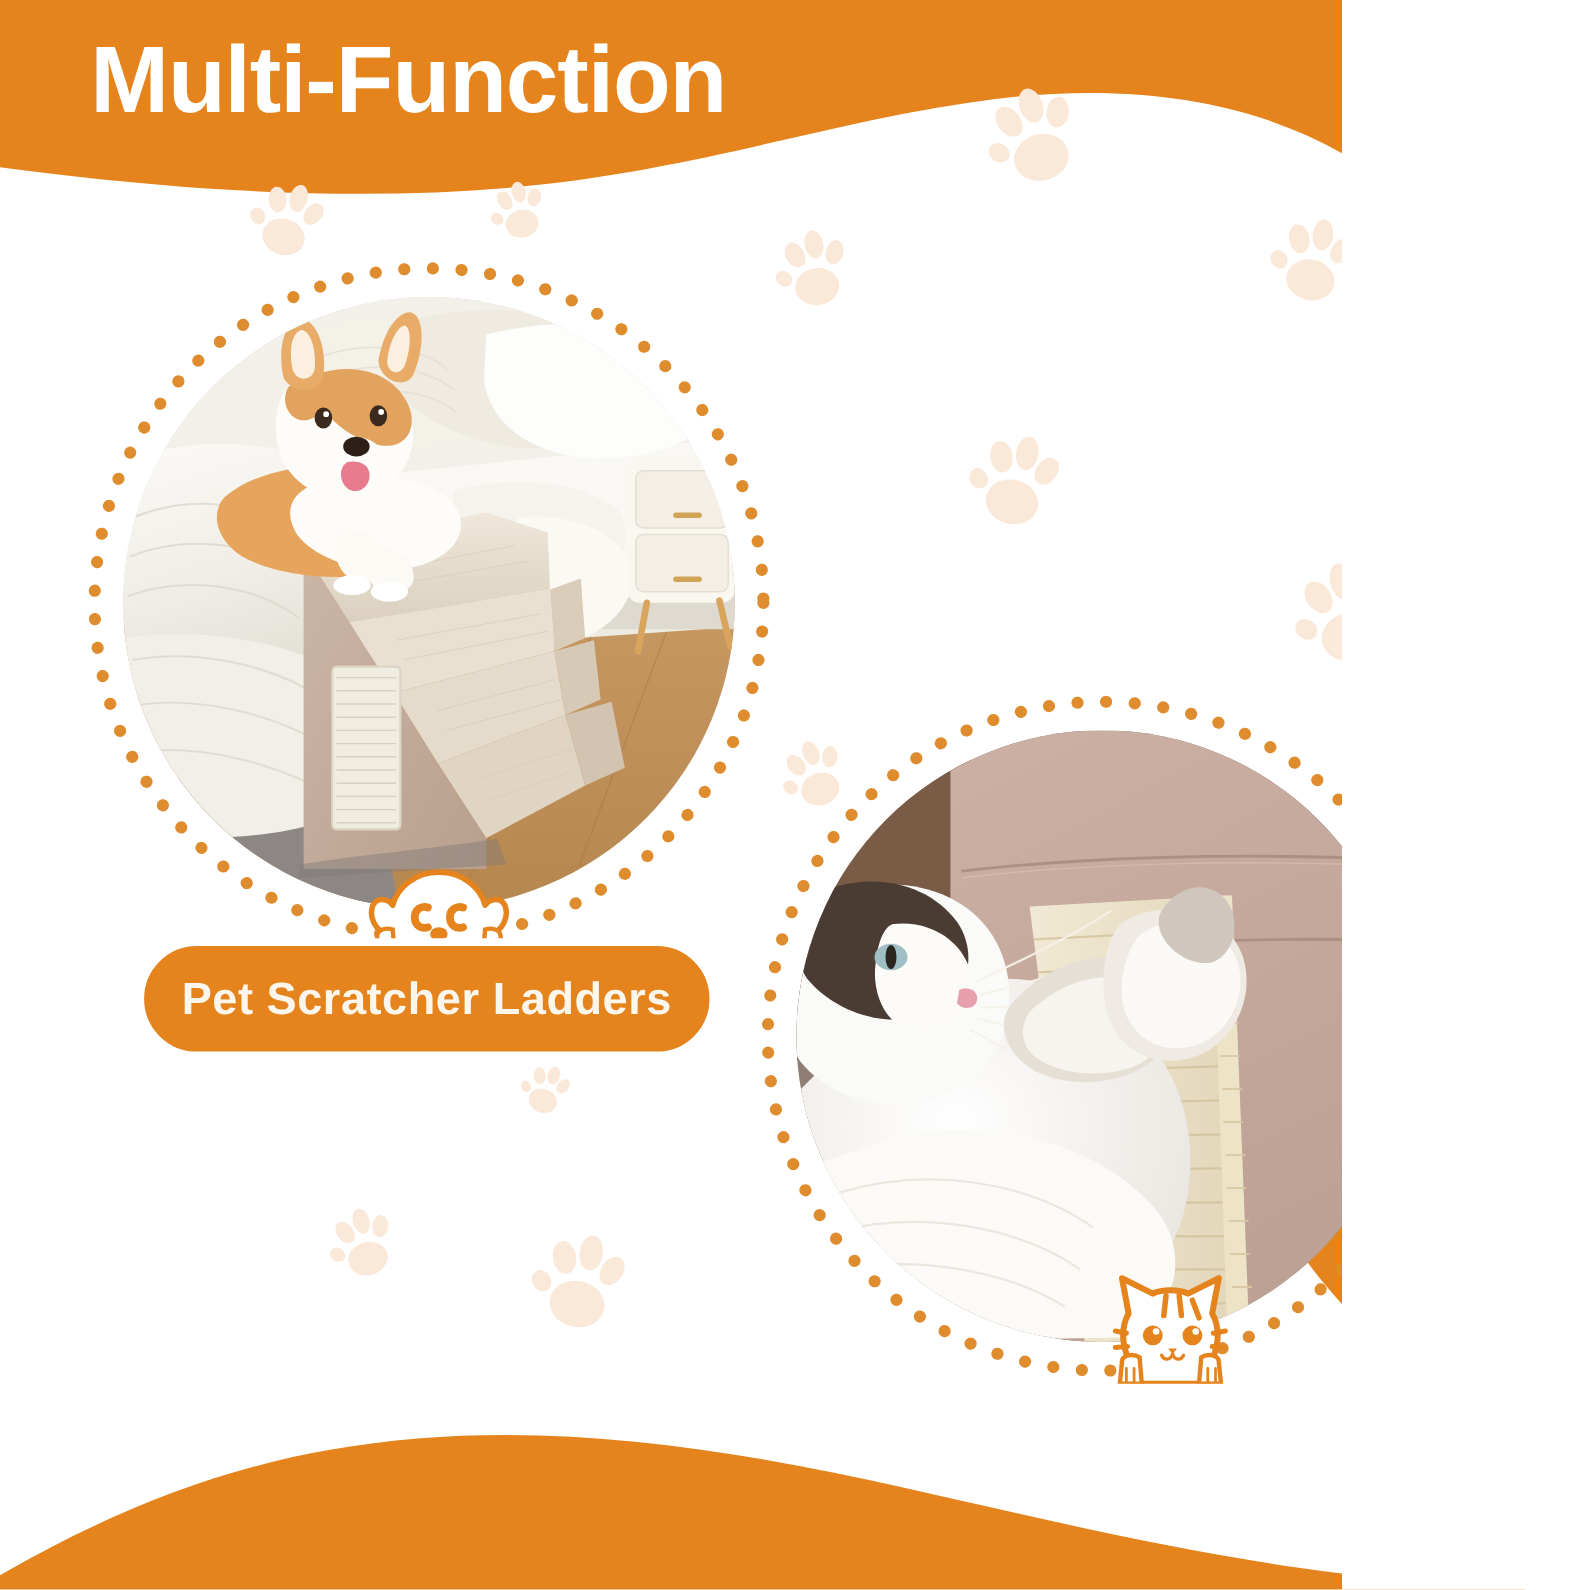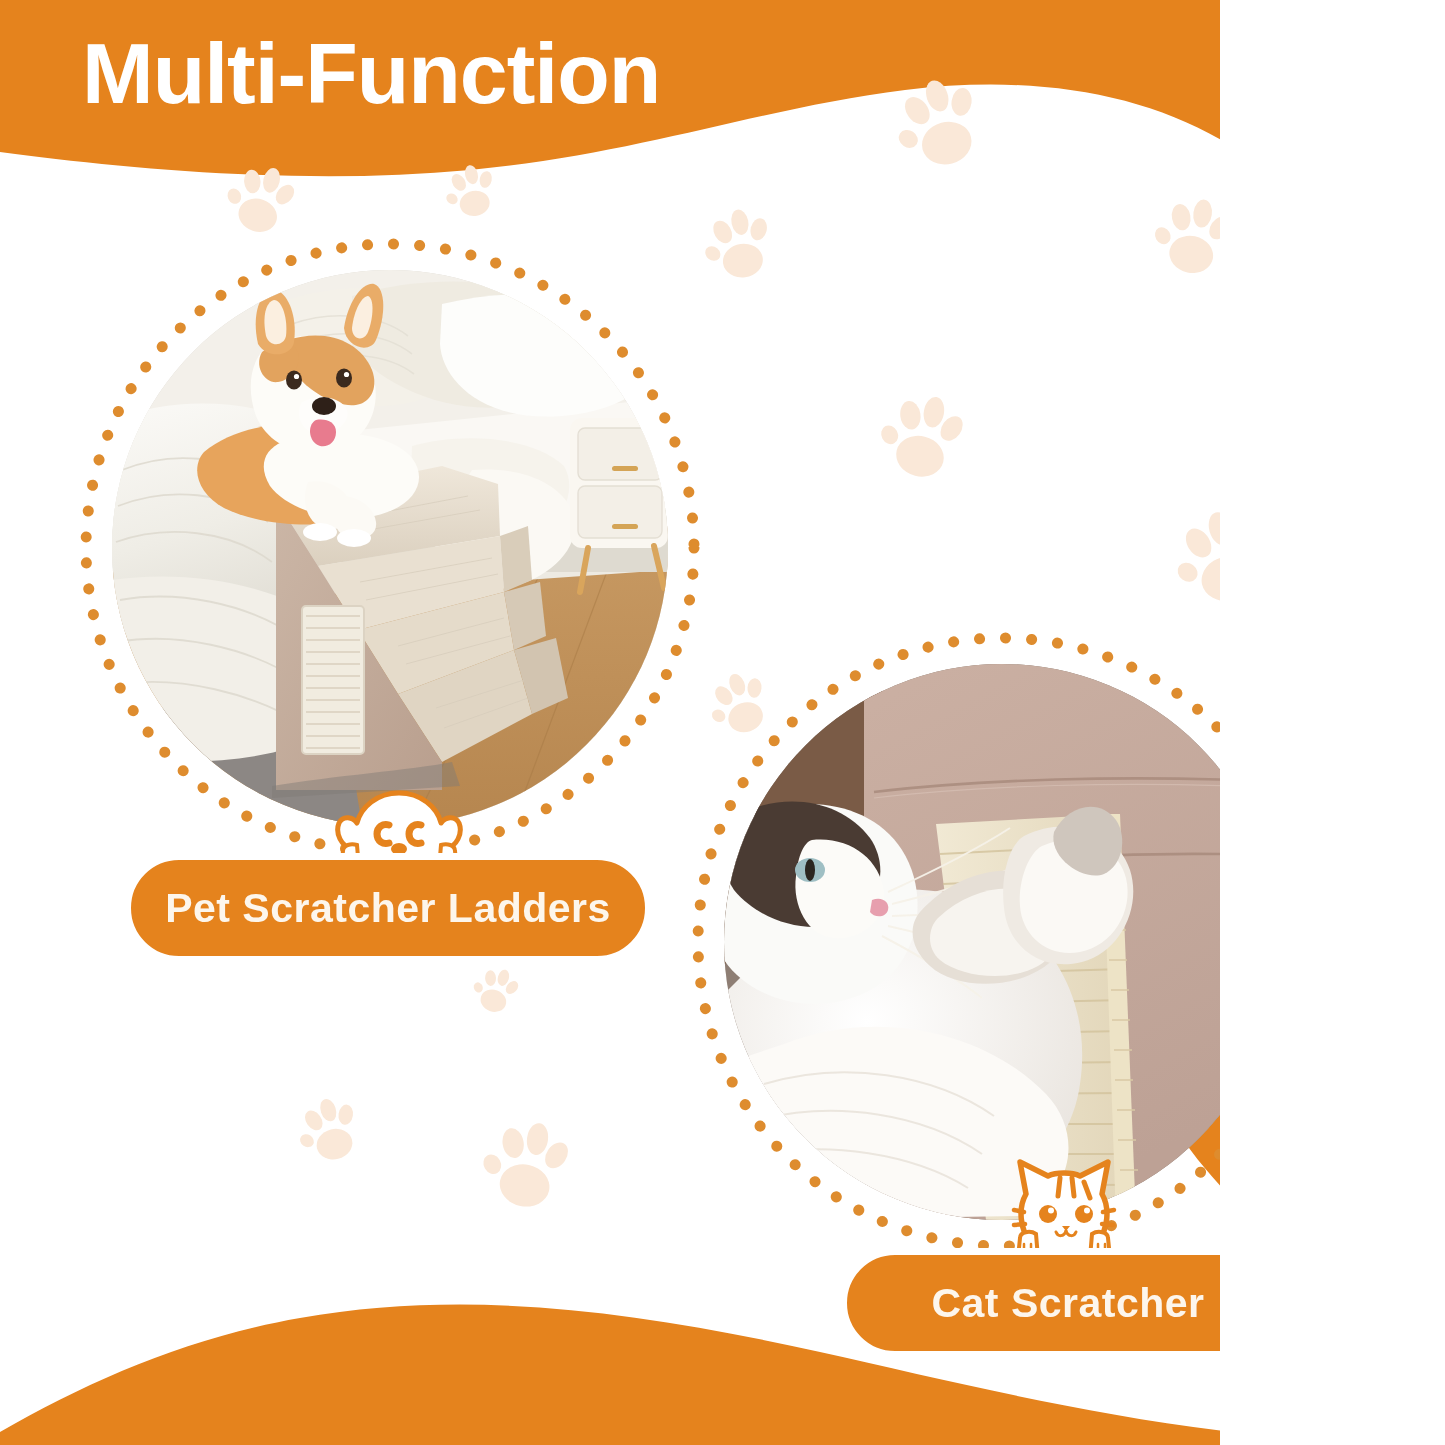--- a/index.html
+++ b/index.html
@@ -522,17 +522,14 @@
             <path d="M101,92 L101,104"></path>
         </g>
       </g>
     </svg>
   </div>
 
   <div class="badge badge-pet">
     <span class="badge-label">Pet Scratcher Ladders</span>
   </div>
 
-  <div class="badge badge-cat">
-    <span class="badge-label">Cat Scratcher</span>
-  </div>
 
 </div>
 
 </body></html>

